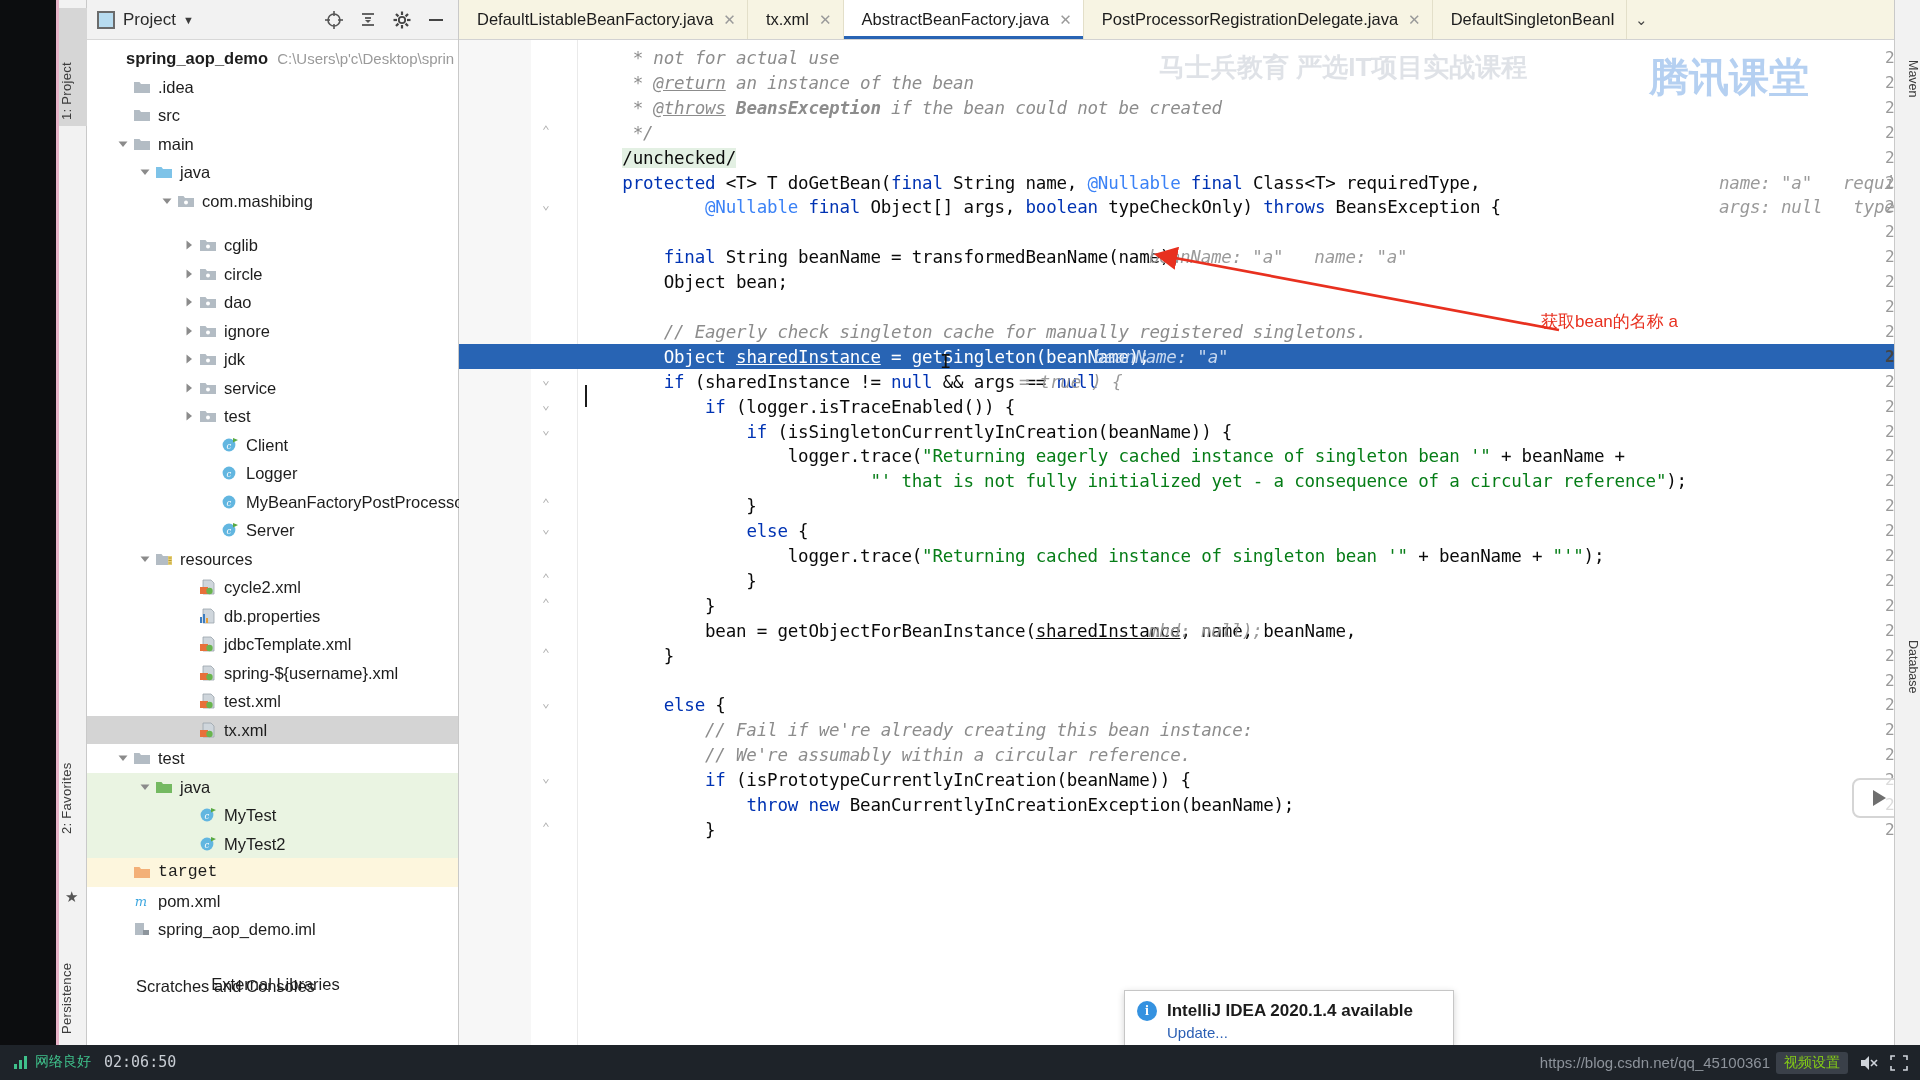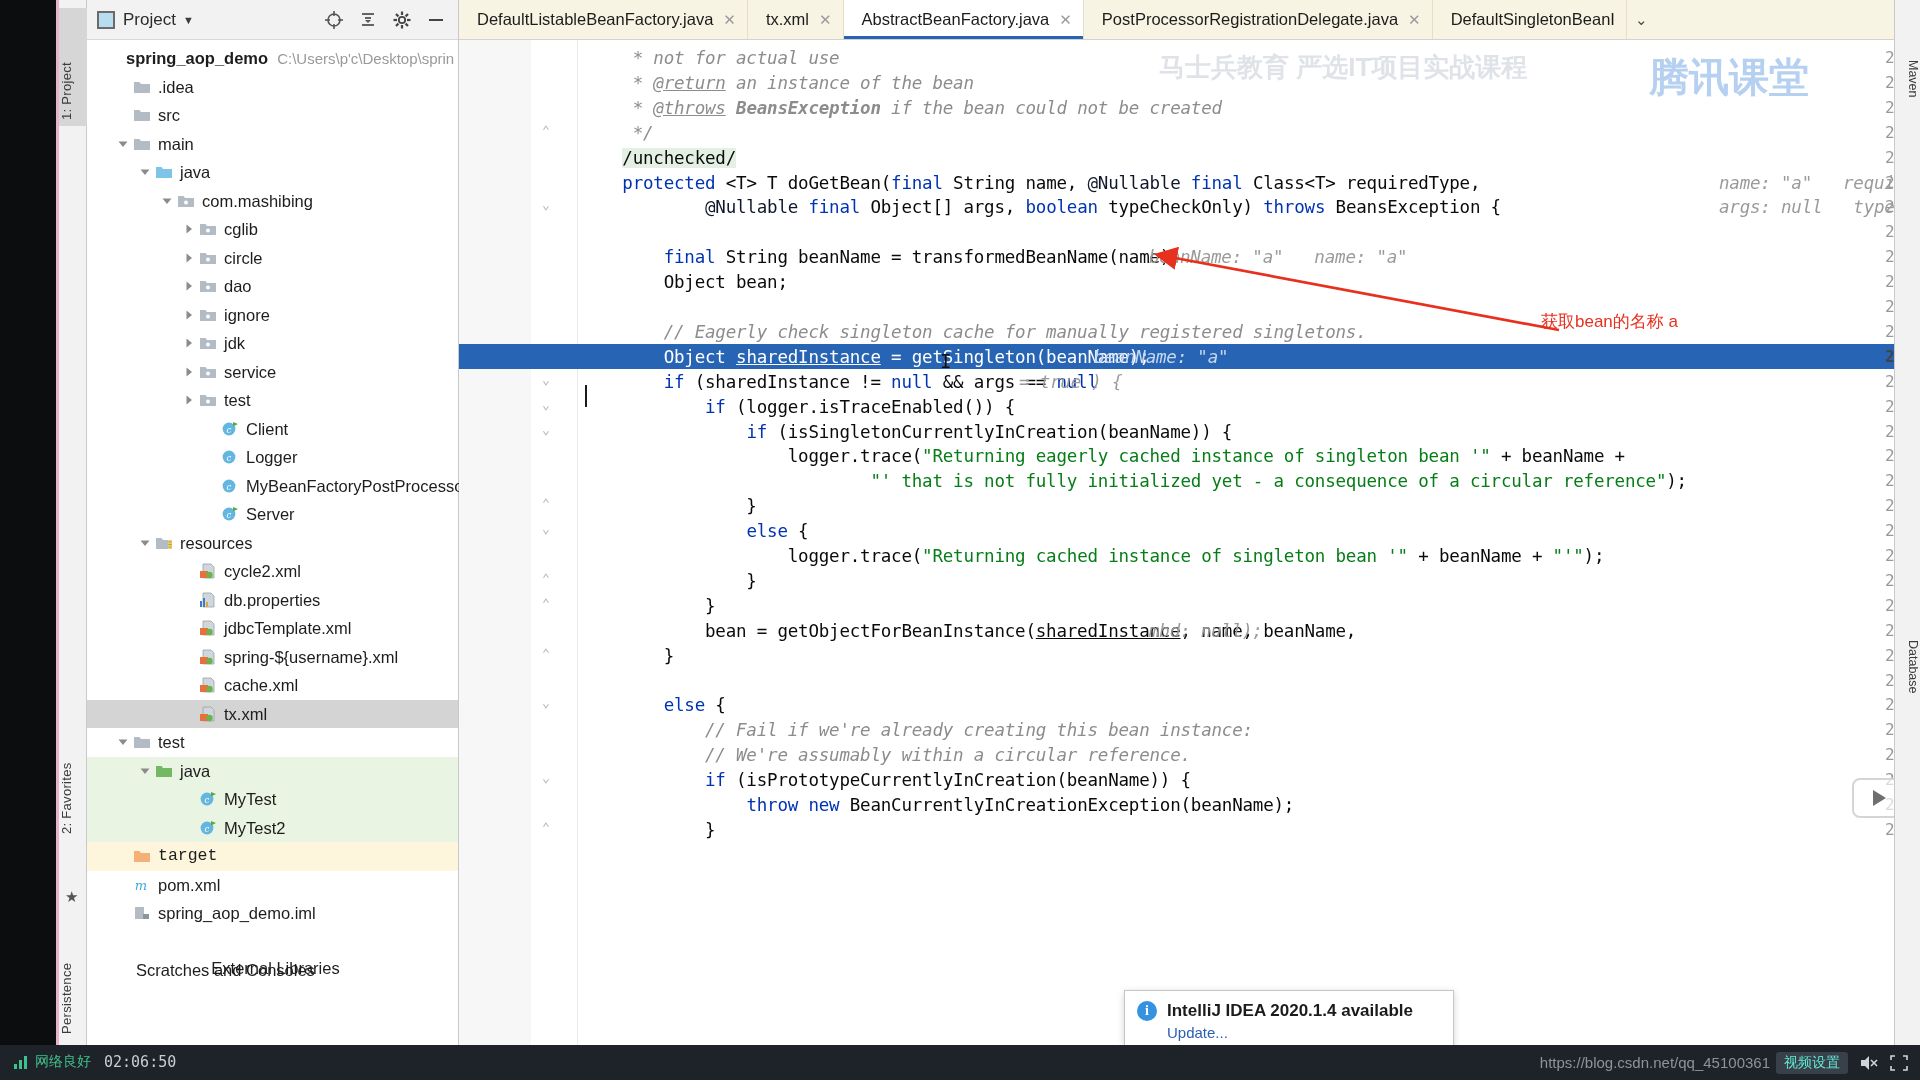--- a/index.html
+++ b/index.html
@@ -58,21 +58,21 @@
       font-family:"DejaVu Sans Mono", monospace; font-size:16px; }
   .fold { position:absolute; left:80px; width:14px; text-align:center; color:#b0b0b0; font-size:13px;
       font-family:"DejaVu Sans Mono", monospace; }
   .codeline { position:absolute; left:122px; white-space:pre; font-family:"DejaVu Sans Mono", monospace;
       font-size:17.5px; letter-spacing:-0.2px; color:#0a0a0a; }
   .sel-line { position:absolute; left:0; right:0; height:25px; background:#2864b4; }
   .caret { position:absolute; width:2px; height:22px; background:#1b1b1b; }
   .kw   { color:#0033b3; }
   .cmt  { color:#8c8c8c; font-style:italic; }
   .str  { color:#067d17; }
-  .ann  { color:#0f172a; }
+  .ann  { color:#3b82f6; }
   .hint { color:#9a9a9a; font-style:italic; }
   .und  { text-decoration:underline; }
   .unchecked-hl { background:#e3f0e3; }
   .white { color:#ffffff; }
   .wund  { color:#ffffff; text-decoration:underline; }
   .whint { color:#c7d8ef; font-style:italic; }
 
   
   .anno-text { position:absolute; color:#e8301f; font-size:17px; font-family:"Liberation Sans", sans-serif; white-space:nowrap; }
   svg.overlay { position:absolute; left:0; top:0; width:100%; height:100%; pointer-events:none; }
@@ -94,21 +94,21 @@
 
   
   .rstripe-ide { position:absolute; right:0; top:0; width:26px; height:1045px; background:#f2f2f2; border-left:1px solid #c9c9c9;}
   .rstripe-item { position:absolute; right:0; width:26px; color:#3c3c3c; font-size:12.5px;
       writing-mode:vertical-rl; text-orientation:mixed; white-space:nowrap; }
 
   
   .playerbar { position:absolute; left:0; bottom:0; width:1920px; height:35px; background:#1e2329; }
   .net { position:absolute; left:14px; top:8px; color:#3fc18b; font-size:14px; display:flex; gap:6px; align-items:center;}
   .ptime { position:absolute; left:104px; top:8px; color:#c8cdd4; font-size:15px; font-family:"DejaVu Sans Mono", monospace;}
-  .pright { position:absolute; right:12px; top:7px; display:flex; gap:12px; align-items:center; color:#5eead4; font-size:14px;}
+  .pright { position:absolute; right:12px; top:7px; display:flex; gap:12px; align-items:center; color:#84cc16; font-size:14px;}
   .pchip { background:#3a4049; padding:2px 8px; border-radius:3px; }
   .csdn-wm { position:absolute; right:150px; top:9px; color:#8d939b; font-size:15px; }
 
   
   .playbtn { position:absolute; width:54px; height:40px; border:2px solid #d5d5d5; border-radius:8px;
       display:flex; align-items:center; justify-content:center; background:rgba(255,255,255,.65); }
   .playtri { width:0;height:0;border-left:13px solid #6f6f6f;border-top:8px solid transparent;border-bottom:8px solid transparent;}
 
   .cursor-arrow { position:absolute; }
 </style>
@@ -216,21 +216,21 @@
             <div class="row" style="padding-left: 72px;">
               <svg class="arrow" viewBox="0 0 16 16">
                 <path d="M3.5,5.5 L12.5,5.5 L8,11 Z" fill="#8b8b8b"></path>
               </svg>
               <svg class="ficon" viewBox="0 0 18 16">
                 <path d="M1,3 L6.5,3 L8,5 L17,5 L17,14 L1,14 Z" fill="#b3bcc4"></path>
                 <circle cx="9" cy="9.5" r="2" fill="#ffffff"></circle>
               </svg>
               <span class="lbl">com.mashibing</span>
             </div>
-            <div class="row" style="padding-left: 94px;">
+            <div class="row" style="padding-left: 94px; margin-top: 16px;">
               <svg class="arrow" viewBox="0 0 16 16">
                 <path d="M5.5,3.5 L11,8 L5.5,12.5 Z" fill="#8b8b8b"></path>
               </svg>
               <svg class="ficon" viewBox="0 0 18 16">
                 <path d="M1,3 L6.5,3 L8,5 L17,5 L17,14 L1,14 Z" fill="#b3bcc4"></path>
                 <circle cx="9" cy="9.5" r="2" fill="#ffffff"></circle>
               </svg>
               <span class="lbl">cglib</span>
             </div>
             <div class="row" style="padding-left: 94px;">
@@ -379,21 +379,21 @@
               </svg>
               <span class="lbl">spring-${username}.xml</span>
             </div>
             <div class="row" style="padding-left: 94px;">
               <span class="arrow"></span>
               <svg class="ficon" viewBox="0 0 18 16">
                 <path d="M4,1 L12,1 L15,4 L15,15 L4,15 Z" fill="#cfd6dc" stroke="#9aa3ab" stroke-width=".8"></path>
                 <path d="M1,8 L9,8 L9,15 L1,15 Z" fill="#e8703a"></path>
                 <circle cx="10.5" cy="12" r="3.2" fill="#69b44e"></circle>
               </svg>
-              <span class="lbl">cache.xml</span>
+              <span class="lbl">test.xml</span>
             </div>
             <div class="row sel-gray" style="padding-left: 94px;">
               <span class="arrow"></span>
               <svg class="ficon" viewBox="0 0 18 16">
                 <path d="M4,1 L12,1 L15,4 L15,15 L4,15 Z" fill="#cfd6dc" stroke="#9aa3ab" stroke-width=".8"></path>
                 <path d="M1,8 L9,8 L9,15 L1,15 Z" fill="#e8703a"></path>
                 <circle cx="10.5" cy="12" r="3.2" fill="#69b44e"></circle>
               </svg>
               <span class="lbl">tx.xml</span>
             </div>

